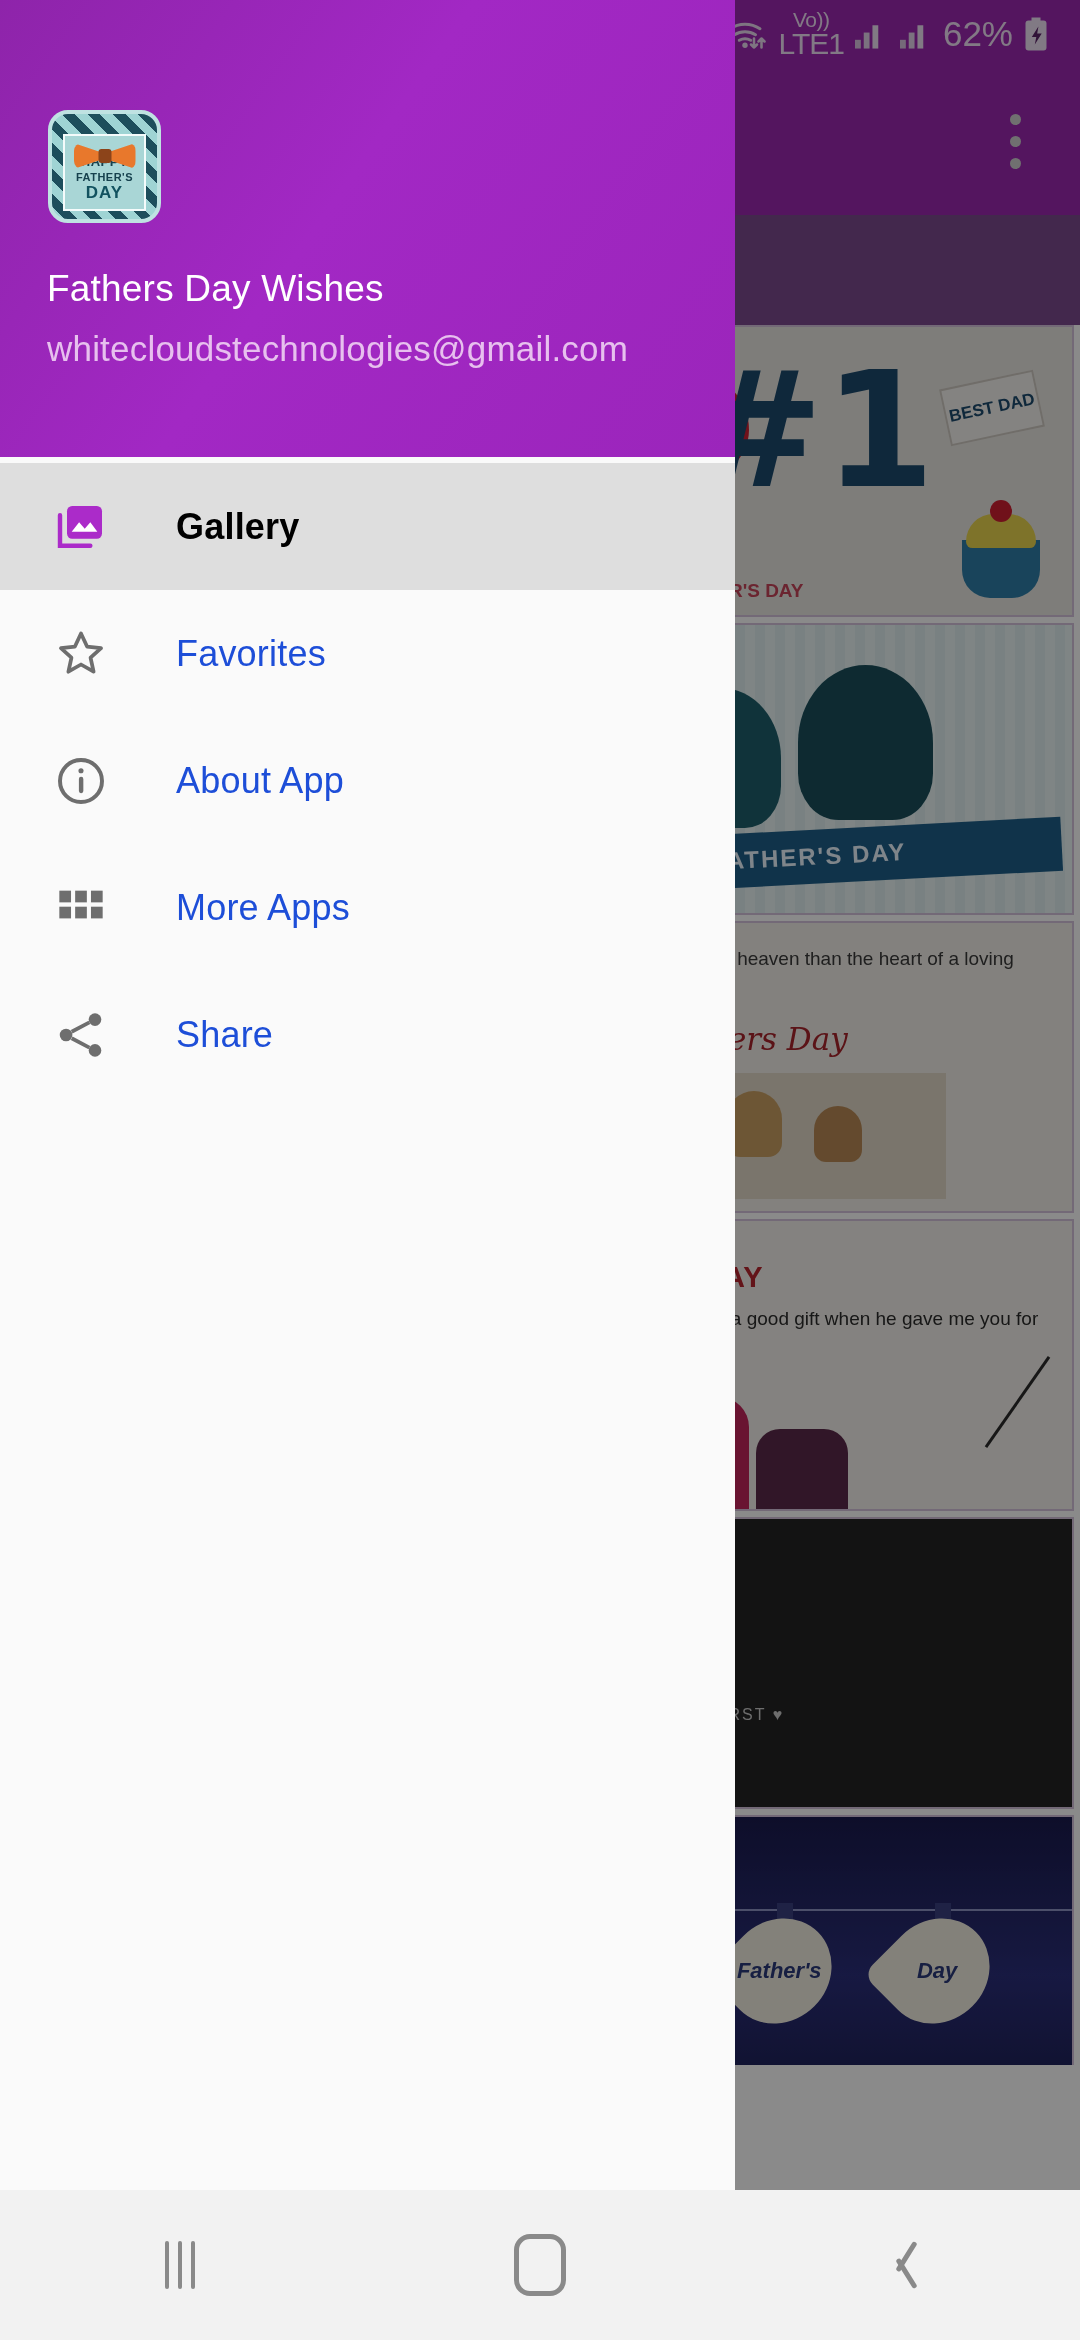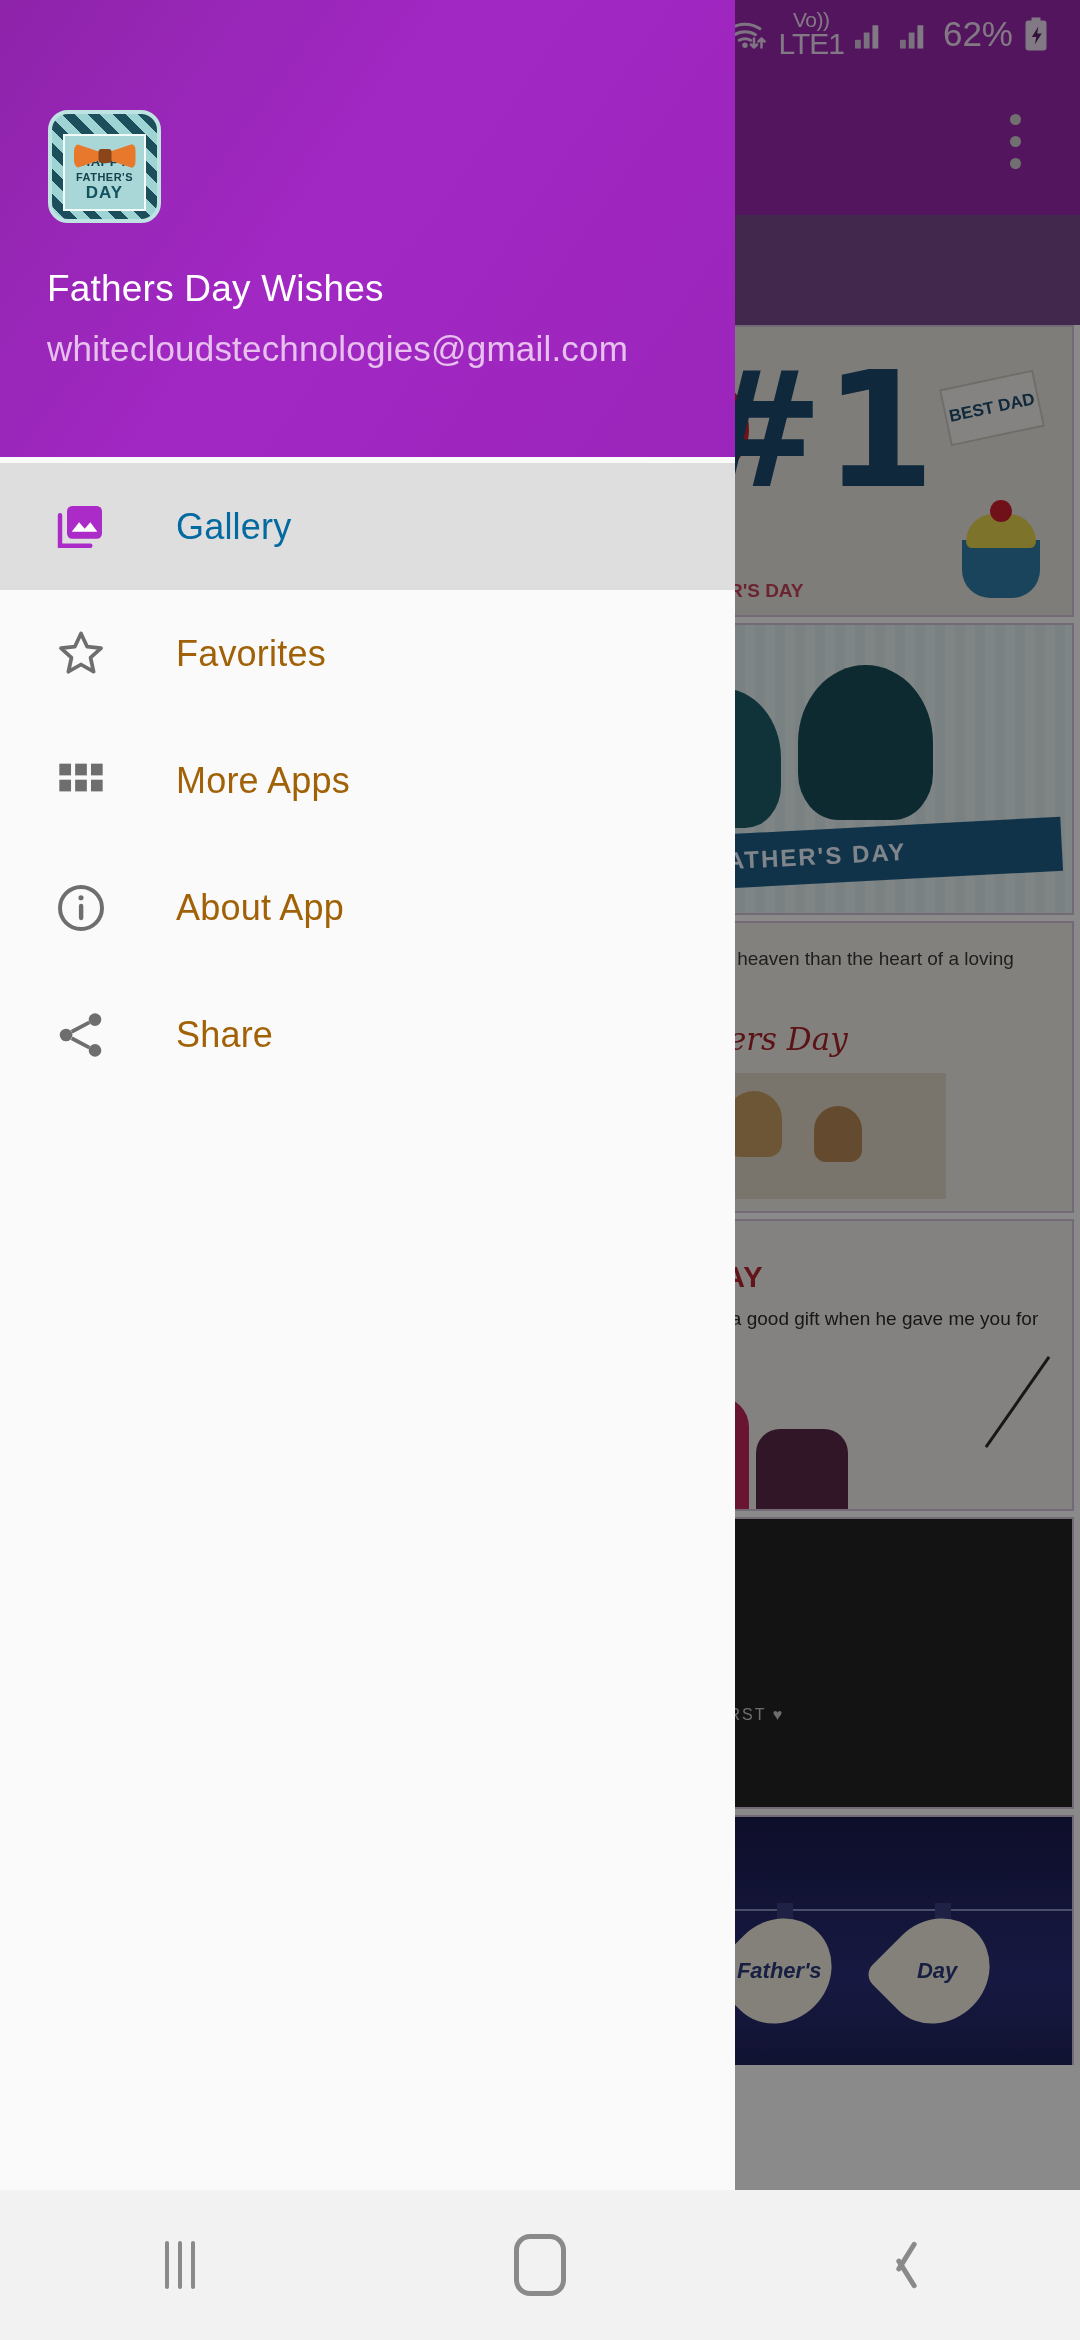--- a/index.html
+++ b/index.html
@@ -212,22 +212,22 @@
     word-break:break-all;
   }
 
   #menu { position:relative; width:735px; background:#fafafa; padding-top:6px; }
   .menu-item {
     position:relative; display:flex; align-items:center;
     height:127px; padding-left:36px;
   }
   .menu-item.selected { background:#dedede; }
   .mi-icon { width:90px; display:flex; align-items:center; justify-content:center; }
-  .mi-label { font-size:36px; color:#a16207; padding-left:50px; letter-spacing:.2px; }
-  .menu-item.selected .mi-label { color:#0369a1; font-weight:normal; }
+  .mi-label { font-size:36px; color:#1d4ed8; padding-left:50px; letter-spacing:.2px; }
+  .menu-item.selected .mi-label { color:#000000; font-weight:bold; }
 
   
   #navbar {
     position:absolute; left:0; bottom:0; width:1080px; height:150px;
     background:#f2f2f2; display:flex; align-items:center; justify-content:space-around;
   }
   .nav-btn { width:200px; height:150px; display:flex; align-items:center; justify-content:center; }
   #nav-recents { display:flex; gap:9px; }
   #nav-recents i { width:4px; height:48px; background:#8a8a8a; border-radius:2px; display:block; }
   #nav-home { width:52px; height:62px; border:5px solid #8a8a8a; border-radius:16px; }
@@ -453,46 +453,46 @@
       <div class="mi-icon">
         <svg width="56" height="56" viewBox="0 0 24 24">
           <path d="M12 3.2l2.6 5.6 6 .7-4.5 4.1 1.3 6-5.4-3.1-5.4 3.1 1.3-6L3.4 9.5l6-.7z" fill="none" stroke="#6e6e6e" stroke-width="1.6" stroke-linejoin="round"></path>
         </svg>
       </div>
       <div class="mi-label">Favorites</div>
     </div>
 
     <div class="menu-item">
       <div class="mi-icon">
+        <svg width="56" height="56" viewBox="0 0 24 24">
+          <circle cx="12" cy="12" r="9" fill="none" stroke="#6e6e6e" stroke-width="1.7"></circle>
+          <circle cx="12" cy="7.6" r="1.1" fill="#6e6e6e"></circle>
+          <rect x="11.1" y="10.2" width="1.9" height="7" rx=".9" fill="#6e6e6e"></rect>
+        </svg>
+      </div>
+      <div class="mi-label">About App</div>
+    </div>
+
+    <div class="menu-item">
+      <div class="mi-icon">
         <svg width="52" height="52" viewBox="0 0 24 24">
           <rect x="2" y="4" width="5.4" height="5.4" fill="#6e6e6e"></rect>
           <rect x="9.3" y="4" width="5.4" height="5.4" fill="#6e6e6e"></rect>
           <rect x="16.6" y="4" width="5.4" height="5.4" fill="#6e6e6e"></rect>
           <rect x="2" y="11.4" width="5.4" height="5.4" fill="#6e6e6e"></rect>
           <rect x="9.3" y="11.4" width="5.4" height="5.4" fill="#6e6e6e"></rect>
           <rect x="16.6" y="11.4" width="5.4" height="5.4" fill="#6e6e6e"></rect>
         </svg>
       </div>
       <div class="mi-label">More Apps</div>
     </div>
 
     <div class="menu-item">
       <div class="mi-icon">
         <svg width="56" height="56" viewBox="0 0 24 24">
-          <circle cx="12" cy="12" r="9" fill="none" stroke="#6e6e6e" stroke-width="1.7"></circle>
-          <circle cx="12" cy="7.6" r="1.1" fill="#6e6e6e"></circle>
-          <rect x="11.1" y="10.2" width="1.9" height="7" rx=".9" fill="#6e6e6e"></rect>
-        </svg>
-      </div>
-      <div class="mi-label">About App</div>
-    </div>
-
-    <div class="menu-item">
-      <div class="mi-icon">
-        <svg width="56" height="56" viewBox="0 0 24 24">
           <circle cx="18" cy="5.4" r="2.7" fill="#6e6e6e"></circle>
           <circle cx="5.6" cy="12" r="2.7" fill="#6e6e6e"></circle>
           <circle cx="18" cy="18.6" r="2.7" fill="#6e6e6e"></circle>
           <path d="M8 10.6l7.6-4M8 13.4l7.6 4" stroke="#6e6e6e" stroke-width="1.6" fill="none"></path>
         </svg>
       </div>
       <div class="mi-label">Share</div>
     </div>
 
   </div>

